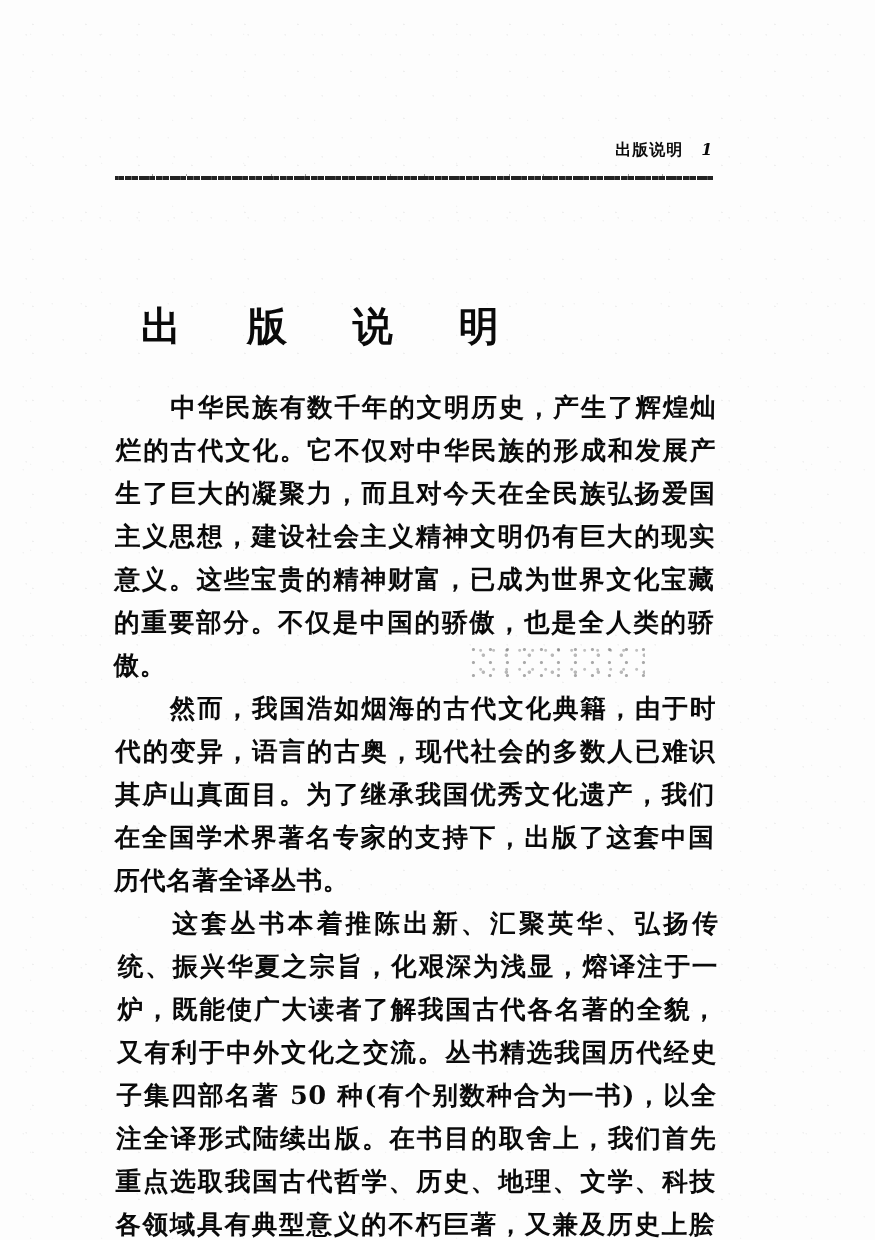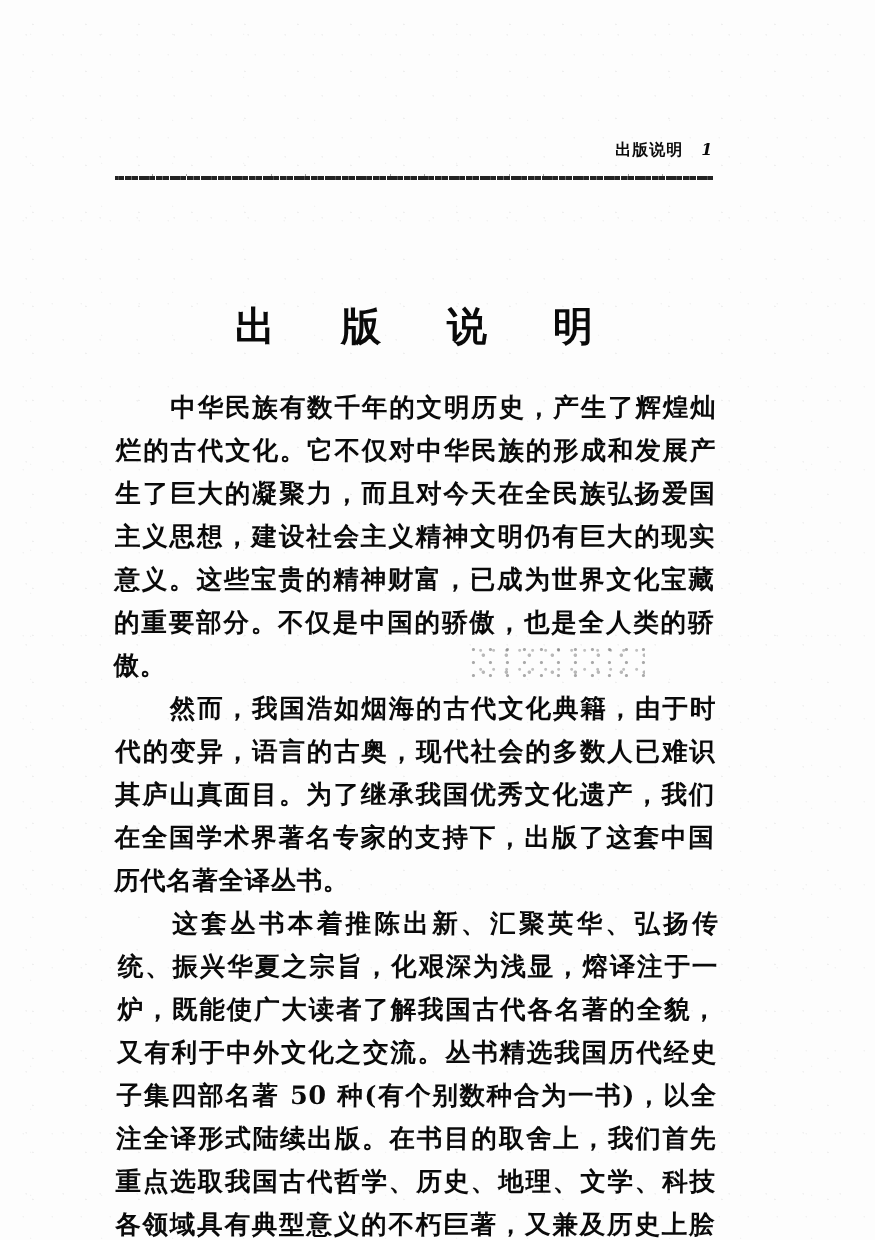--- a/index.html
+++ b/index.html
@@ -79,21 +79,20 @@
         transparent 72px, transparent 119px);
     opacity: 0.5;
   }
 
   
   .doc-title {
     position: absolute;
     top: 274px;
     left: 115px;
     width: 598px;
-    text-align: center;
     font-size: 40px;
     font-weight: 700;
     letter-spacing: 26px;
     text-indent: 26px;
     line-height: 1.25;
     font-family: "DejaVu Serif", "Liberation Serif", serif;
   }
 
   
   .body-copy {

